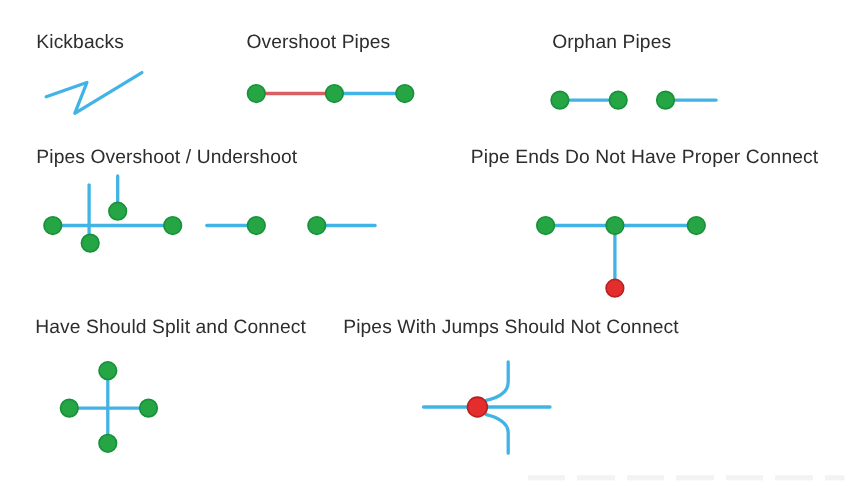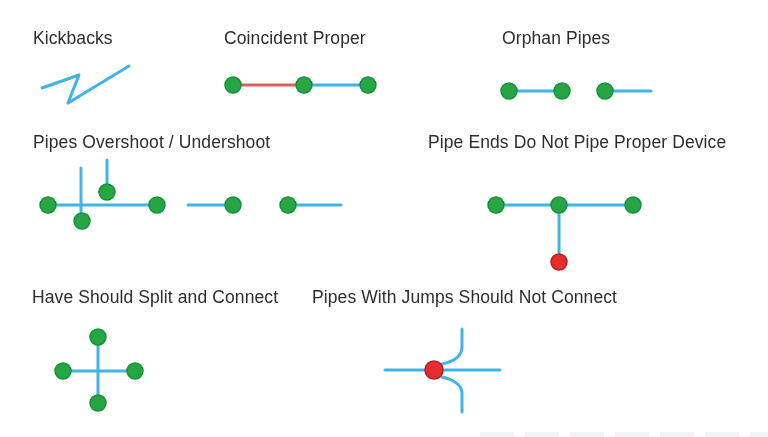--- a/index.html
+++ b/index.html
@@ -71,21 +71,21 @@
       </g>
       <g>
         <line x1="385" y1="370" x2="500" y2="370" stroke="#42b3e5" stroke-width="3" stroke-linecap="round" stroke-linejoin="round"></line>
         <path d="M462,329 L462,347 C462,358 451,362 442,364" fill="none" stroke="#42b3e5" stroke-width="3" stroke-linecap="round" stroke-linejoin="round"></path>
         <path d="M442,377 C451,379 462,384 462,393 L462,412" fill="none" stroke="#42b3e5" stroke-width="3" stroke-linecap="round" stroke-linejoin="round"></path>
         <circle cx="434" cy="370" r="9" fill="#e42e2e" stroke="#bb2020" stroke-width="1.5"></circle>
       </g>
     </svg>
 
   <div class="label" style="left:33px;top:28px">Kickbacks</div>
-  <div class="label" style="left:224px;top:28px">Coincident Proper</div>
+  <div class="label" style="left:224px;top:28px">Overshoot Pipes</div>
   <div class="label" style="left:33px;top:132px">Pipes Overshoot / Undershoot</div>
   <div class="label" style="left:502px;top:28px">Orphan Pipes</div>
-  <div class="label" style="left:428px;top:132px">Pipe Ends Do Not Pipe Proper Device</div>
+  <div class="label" style="left:428px;top:132px">Pipe Ends Do Not Have Proper Connect</div>
   <div class="label" style="left:32px;top:287px">Have Should Split and Connect</div>
   <div class="label" style="left:312px;top:287px">Pipes With Jumps Should Not Connect</div>
 
   <div class="watermark"></div>
 </div>
 
 </body></html>

